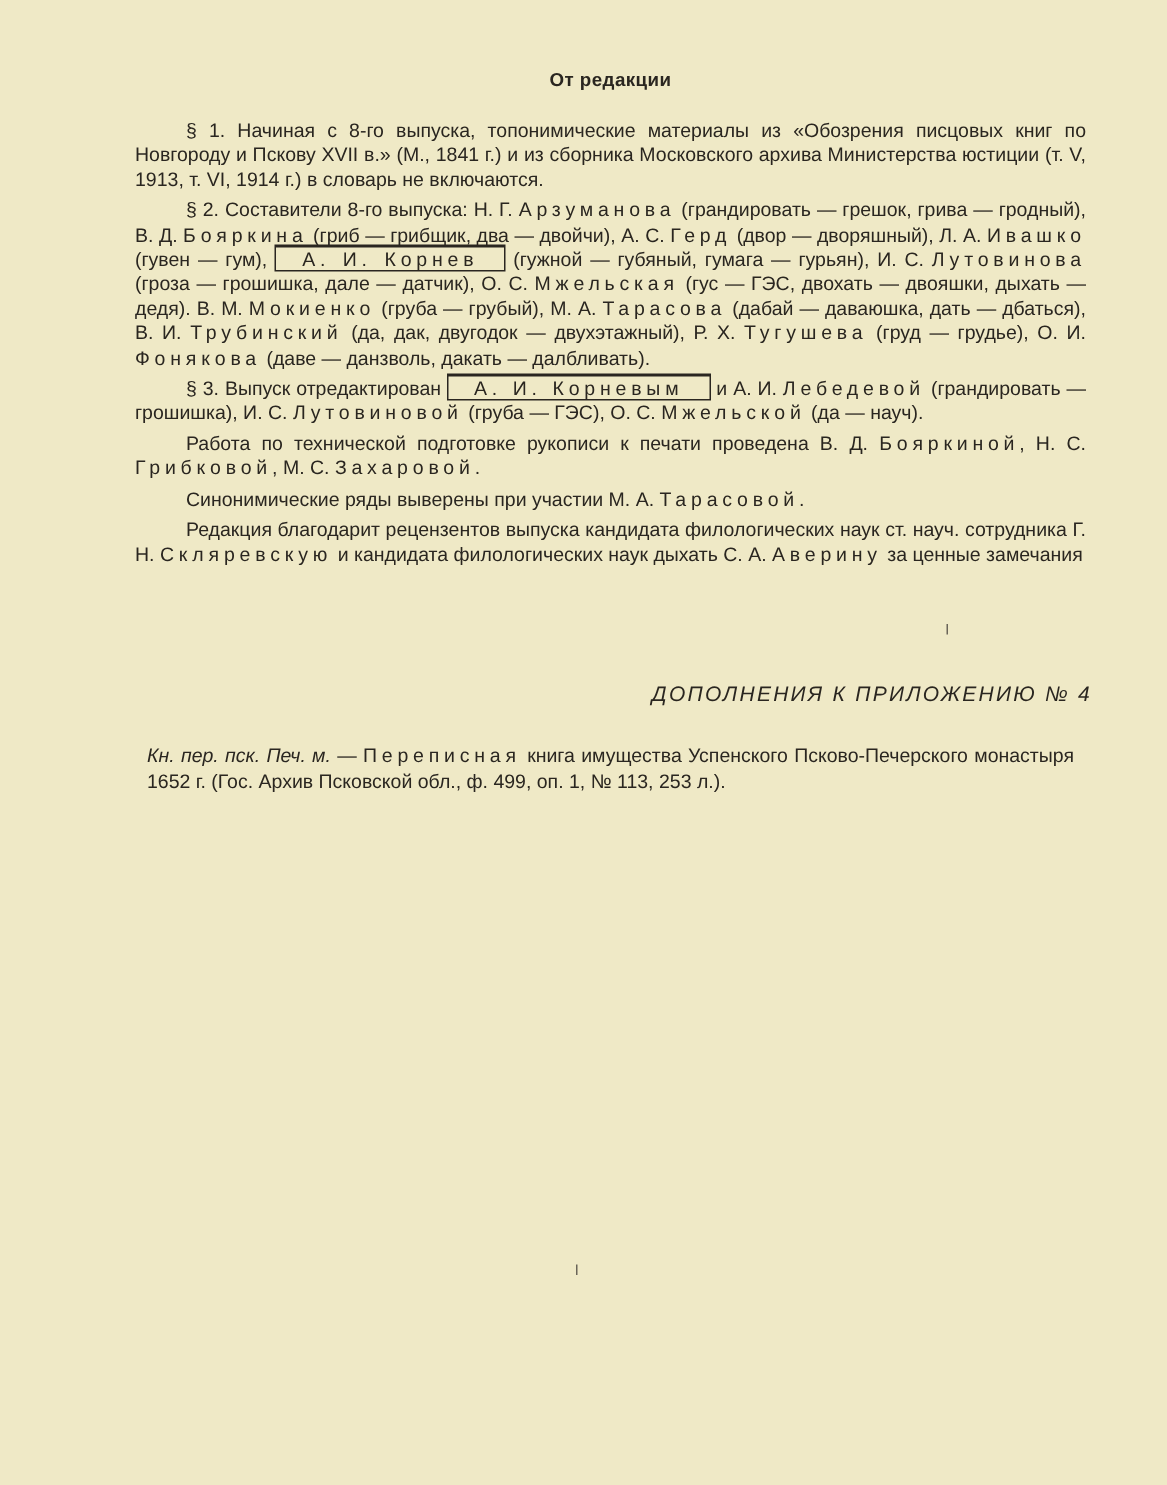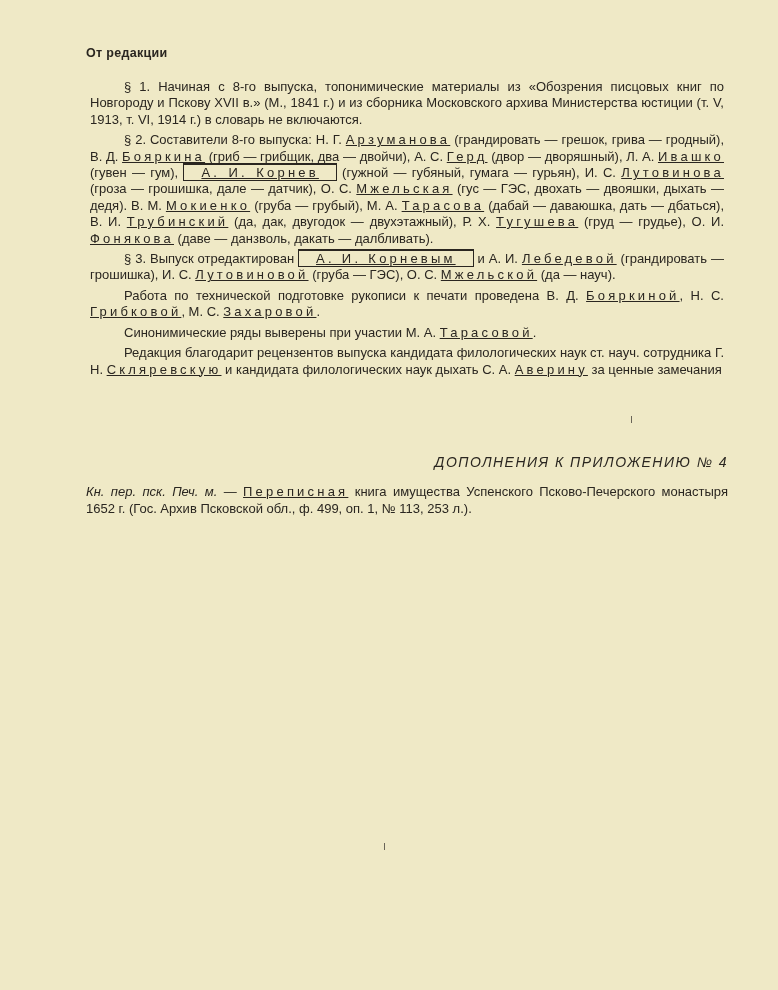--- a/index.html
+++ b/index.html
@@ -6,39 +6,39 @@
   body {
     width: 778px; height: 990px;
     background: #efe9c6;
     color: #2a2620;
     font-family: "Liberation Sans", sans-serif;
     position: relative; overflow: hidden;
   }
   .page { position: absolute; left: 86px; top: 0; width: 642px; }
   .title {
     position: absolute; top: 46px; left: 0; width: 642px;
-    text-align: left; font-weight: bold; font-size: 12.5px; letter-spacing: 0.3px;
+    text-align: center; font-weight: bold; font-size: 12.5px; letter-spacing: 0.3px;
   }
   .body {
     position: absolute; top: 75px; left: 0; width: 642px;
     font-size: 13px; line-height: 16.4px; text-align: justify;
     font-stretch: condensed;
   }
   .body p { margin: 4px; text-indent: 34px; }
-  .sp { letter-spacing: 3.2px; text-decoration: underline; }
+  .sp { letter-spacing: 3.2px; }
   .boxed { border: 1.5px solid #2a2620; border-top-width: 2px; padding: 0 17px; }
   .section2 {
     position: absolute; top: 454px; left: 0; width: 642px;
     text-align: right; font-style: italic; font-size: 14px; letter-spacing: 1.5px;
   }
   .supp {
     position: absolute; top: 484px; left: 0; width: 642px;
     font-size: 13px; line-height: 16.5px; text-align: justify;
   }
-  .supp p { margin: 0; }
+  .supp p { margin: 12px; }
   .it { font-style: italic; }
   .mark { position: absolute; width: 1px; height: 7px; background: #6a6558; }
 </style>
 </head>
 <body>
 
 <div class="page">
   <div class="title">От редакции</div>
 
   <div class="body">

